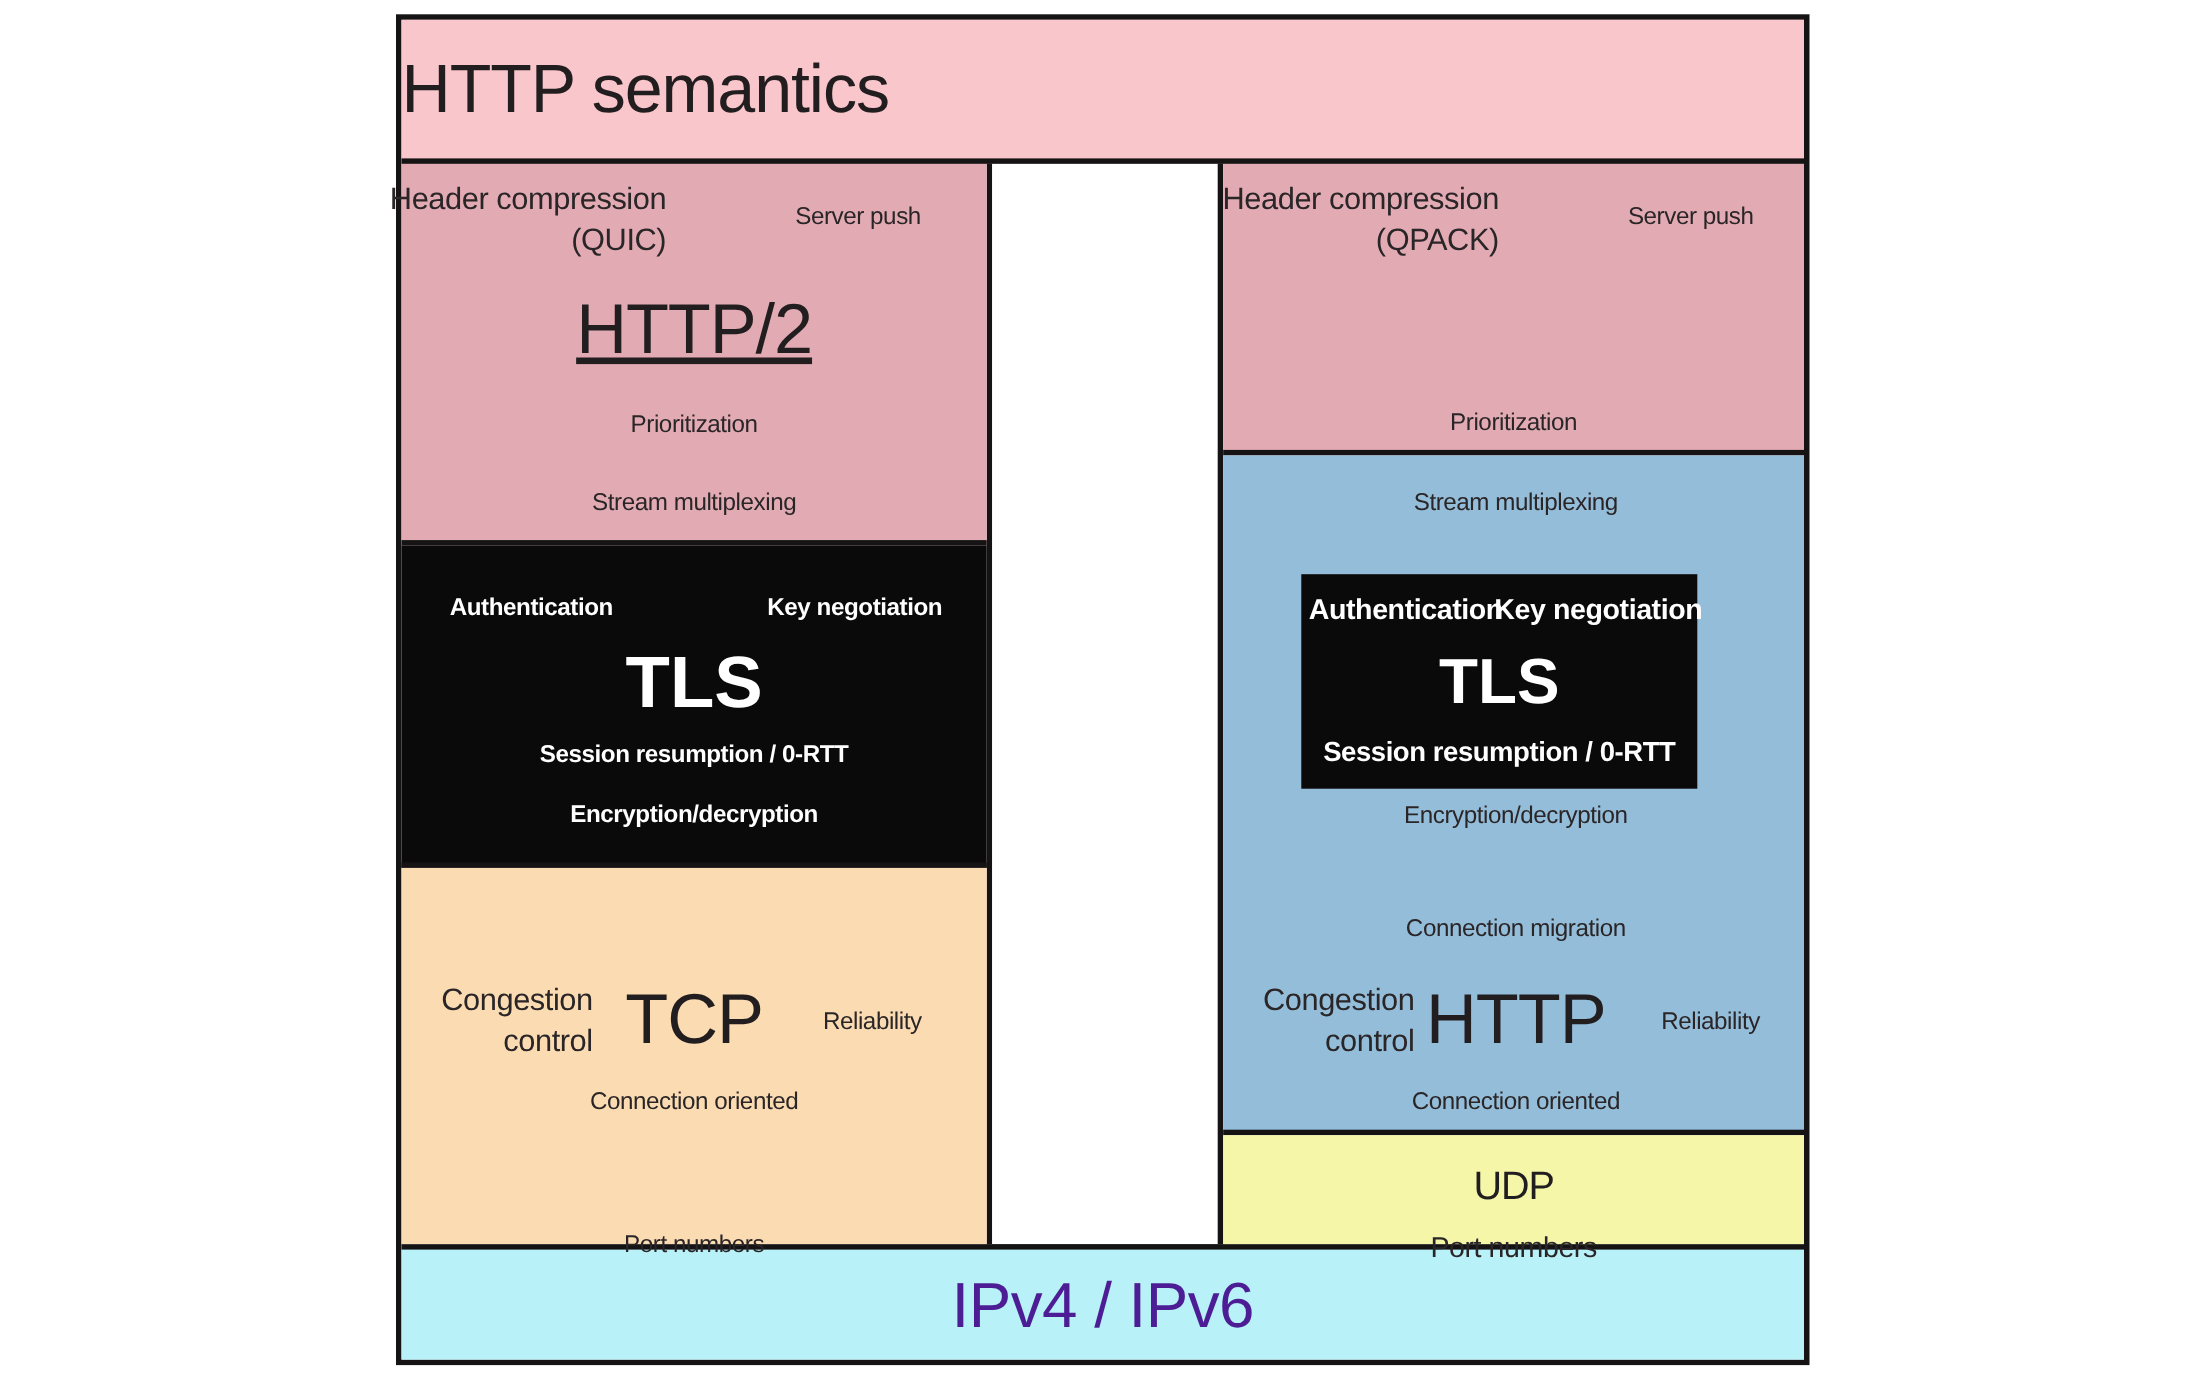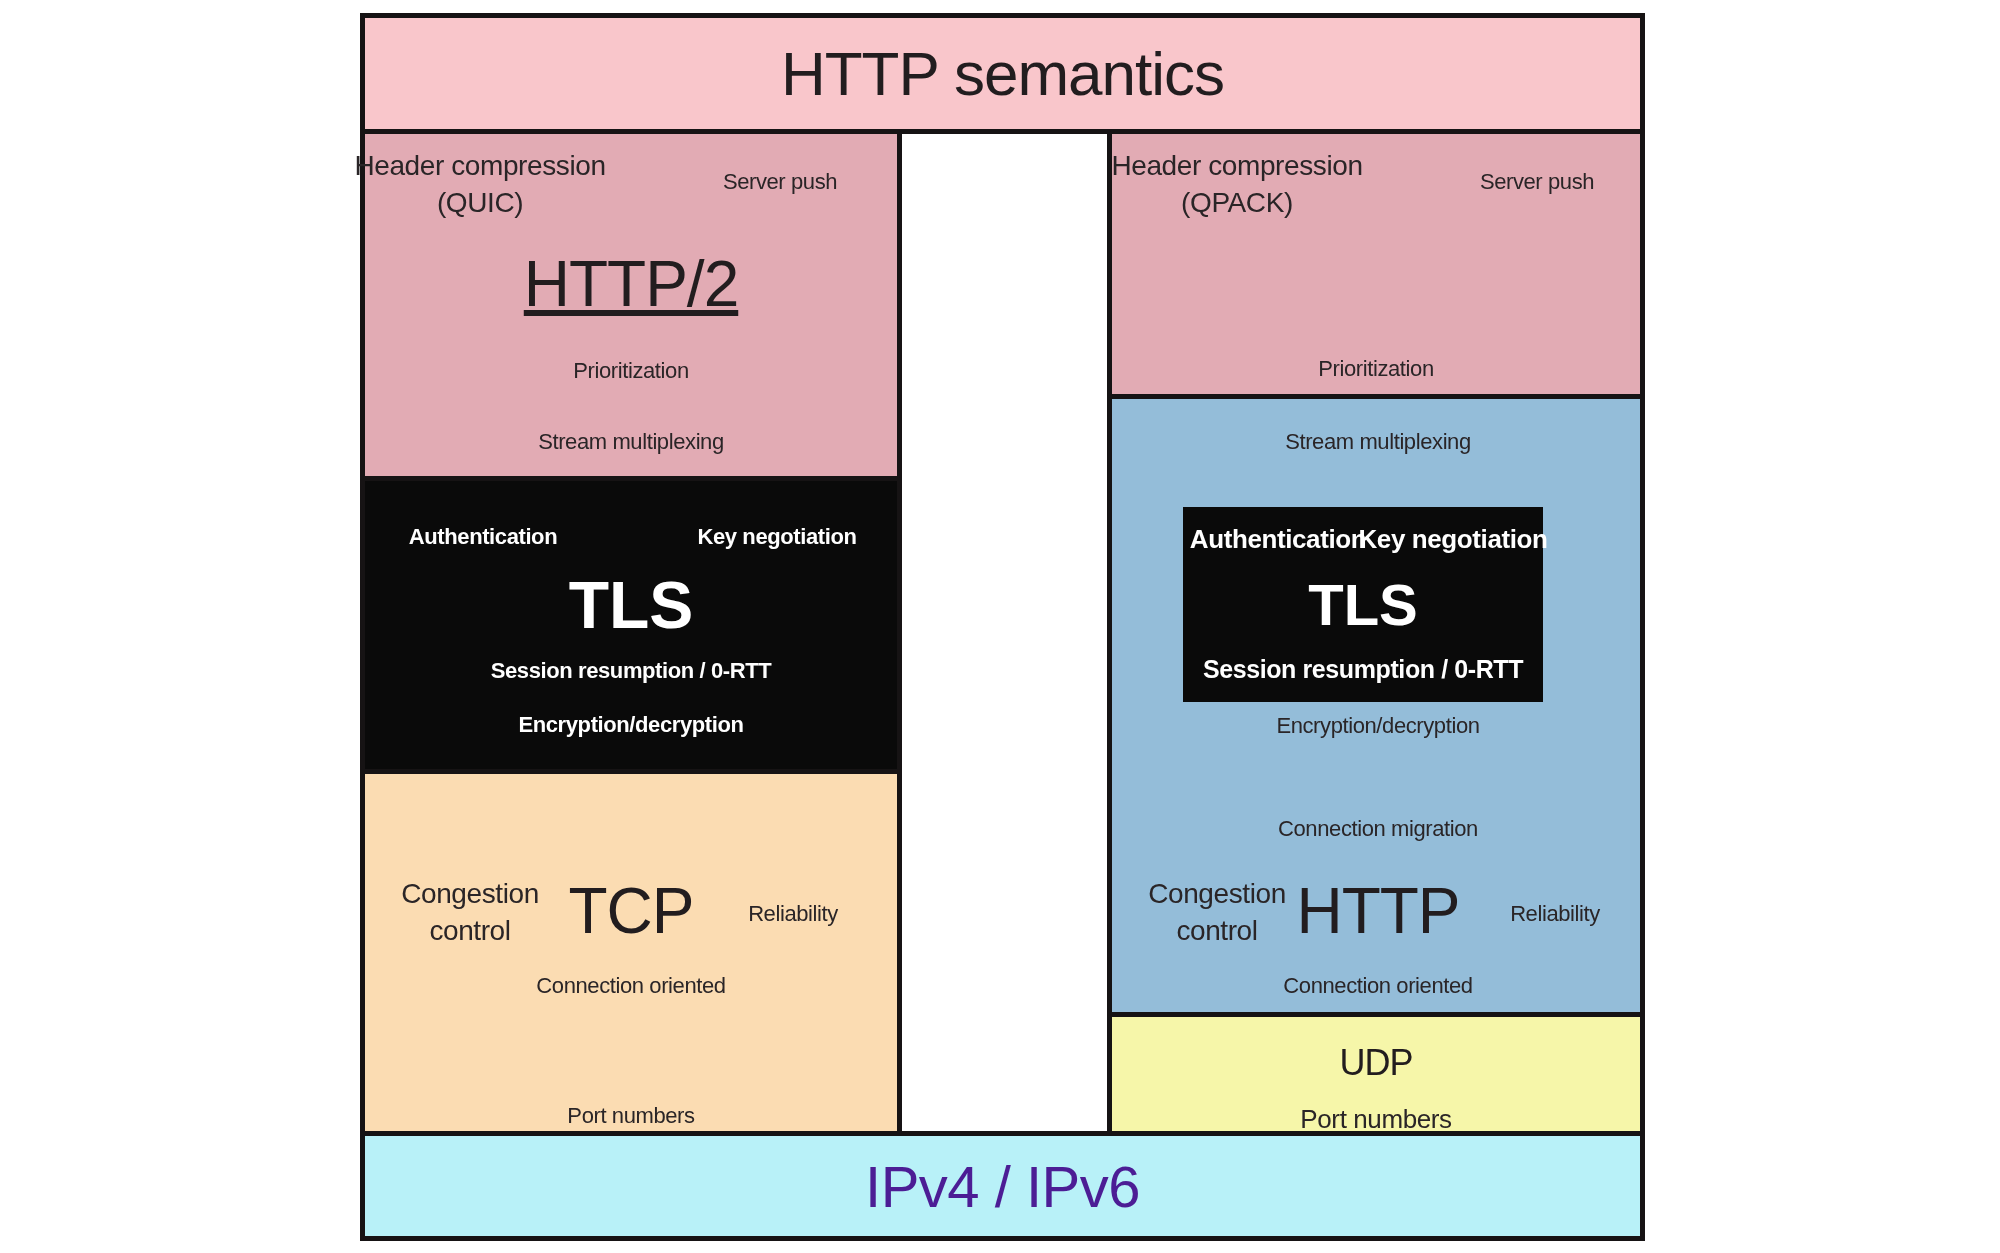--- a/index.html
+++ b/index.html
@@ -6,24 +6,24 @@
   .stage {
     position:relative; width:2000px; height:1253px; background:#ffffff;
     font-family:"Liberation Sans", sans-serif; overflow:hidden;
   }
   .outer {
     position:absolute; left:360px; top:13px; width:1285px; height:1228px;
     border:5px solid var(--border,#161314); box-sizing:border-box;
     display:flex; flex-direction:column; background:#ffffff;
   }
   .banner {
-    flex:none; height:116px; box-sizing:border-box;
+    flex:none; height:131px; box-sizing:border-box;
     background:var(--banner-pink,#f9c6cb);
     border-bottom:5px solid var(--border,#161314);
-    display:flex; align-items:center; justify-content:center;
+    display:flex; align-items:center; 
   }
   .ipbar {
     flex:none; height:105px; box-sizing:border-box;
     background:var(--ip-cyan,#b8f1f8);
     border-top:5px solid var(--border,#161314);
     display:flex; align-items:center; justify-content:center;
   }
   .middle { flex:1; display:flex; min-height:0; }
   .col-left {
     flex:none; width:537px; box-sizing:border-box;
@@ -47,21 +47,21 @@
     position:absolute; left:71px; top:108px; width:360px; height:195px;
     background:var(--tls-black,#0a0a0a);
   }
   .lbl {
     position:absolute; transform:translate(-50%,-50%);
     font-size:22px; color:#2a2527; white-space:nowrap;
     letter-spacing:-0.4px; text-align:center; line-height:1.1;
   }
   .stack2 {
     position:absolute; transform:translate(-50%,-50%);
-    font-size:28px; color:#2a2527; text-align:center;
+    font-size:28px; color:#2a2527; text-align:right;
     letter-spacing:-0.4px; line-height:37px;
   }
   .stack2 span { display:block; white-space:nowrap; }
   .title {
     position:absolute; transform:translate(-50%,-50%);
     font-size:64px; color:#221d1f; white-space:nowrap;
     letter-spacing:-1px; line-height:1;
   }
   .banner-title { font-size:62px; color:#221d1f; letter-spacing:-1px; white-space:nowrap; }
   .ip-title { font-size:58px; color:#4c1d95; letter-spacing:-0.5px; white-space:nowrap; }

